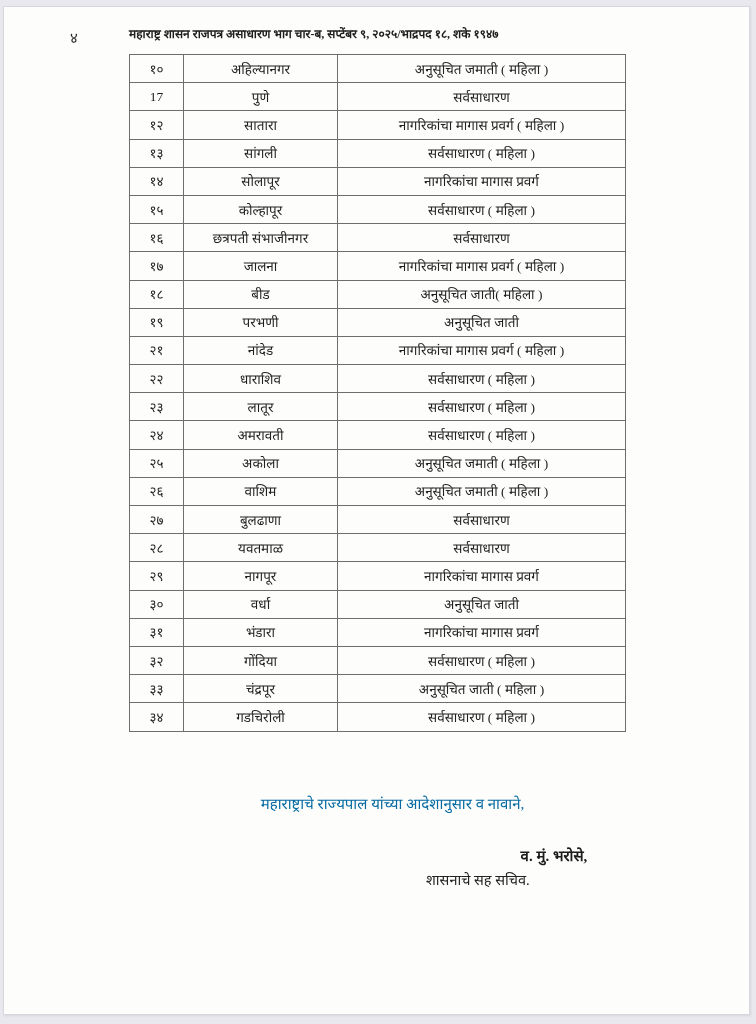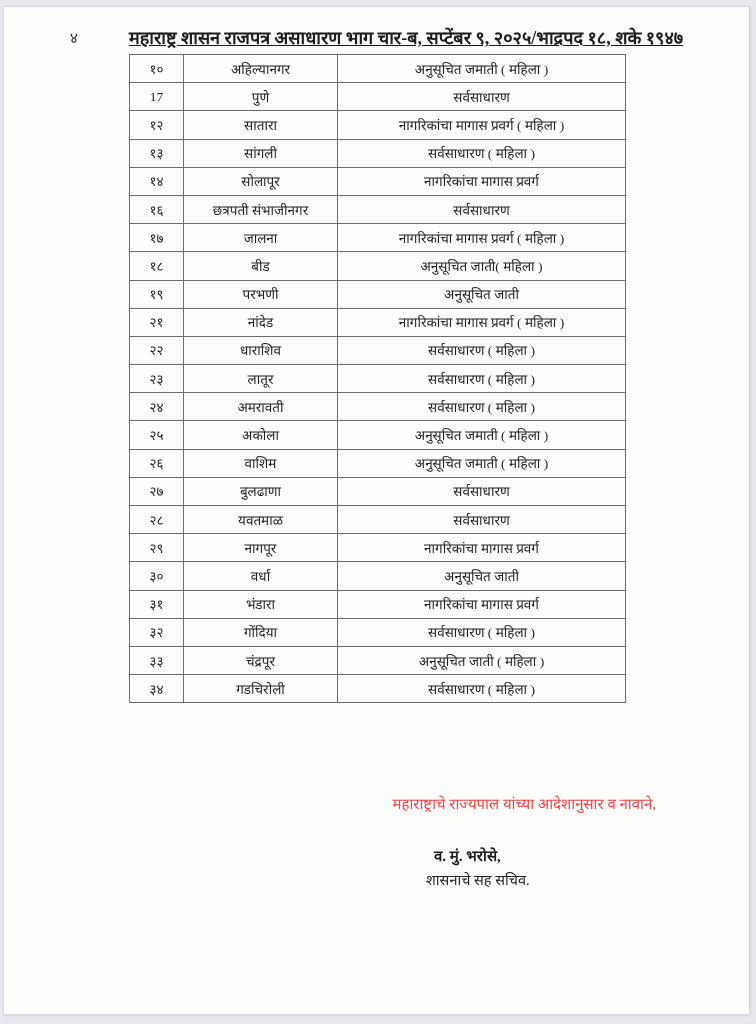--- a/index.html
+++ b/index.html
@@ -22,26 +22,25 @@
     left: 58px; top: 20px;
     width: 24px;
     font-size: 15px;
     color: #2a2a2a;
     text-align: center;
   }
   .gazette-title {
     position: absolute;
     left: 125px; top: 18px;
     width: 520px;
-    text-align: right;
-    font-size: 18px;
+    text-align: left;
+    font-size: 12px;
     font-weight: bold;
     color: #1d1d1d;
     white-space: nowrap;
-    text-decoration: underline;
   }
   .district-table {
     position: absolute;
     left: 125px; top: 47px;
     border-collapse: collapse;
     table-layout: fixed;
     width: 496px;
   }
   .district-table td {
     border: 1px solid #6d6d6d;
@@ -55,29 +54,29 @@
     overflow: hidden;
     white-space: nowrap;
   }
   .col-serial   { width: 54px; }
   .col-district { width: 154px; }
   .col-category { width: 288px; }
   .order-line {
     position: absolute;
     left: 125px; top: 786px;
     width: 527px;
-    text-align: right;
+    text-align: center;
     font-size: 15px;
-    color: #ef4444;
+    color: #0369a1;
   }
   .signatory-name {
     position: absolute;
     left: 430px; top: 838px;
     width: 240px;
-    text-align: left;
+    text-align: center;
     font-size: 15px;
     font-weight: bold;
     color: #1c1c1c;
   }
   .signatory-title {
     position: absolute;
     left: 422px; top: 862px;
     width: 240px;
     font-size: 14.5px;
     color: #232323;
@@ -118,20 +117,25 @@
           <td>१३</td>
           <td>सांगली</td>
           <td>सर्वसाधारण ( महिला )</td>
         </tr>
         <tr>
           <td>१४</td>
           <td>सोलापूर</td>
           <td>नागरिकांचा मागास प्रवर्ग</td>
         </tr>
         <tr>
+          <td>१५</td>
+          <td>कोल्हापूर</td>
+          <td>सर्वसाधारण ( महिला )</td>
+        </tr>
+        <tr>
           <td>१६</td>
           <td>छत्रपती संभाजीनगर</td>
           <td>सर्वसाधारण</td>
         </tr>
         <tr>
           <td>१७</td>
           <td>जालना</td>
           <td>नागरिकांचा मागास प्रवर्ग ( महिला )</td>
         </tr>
         <tr>

